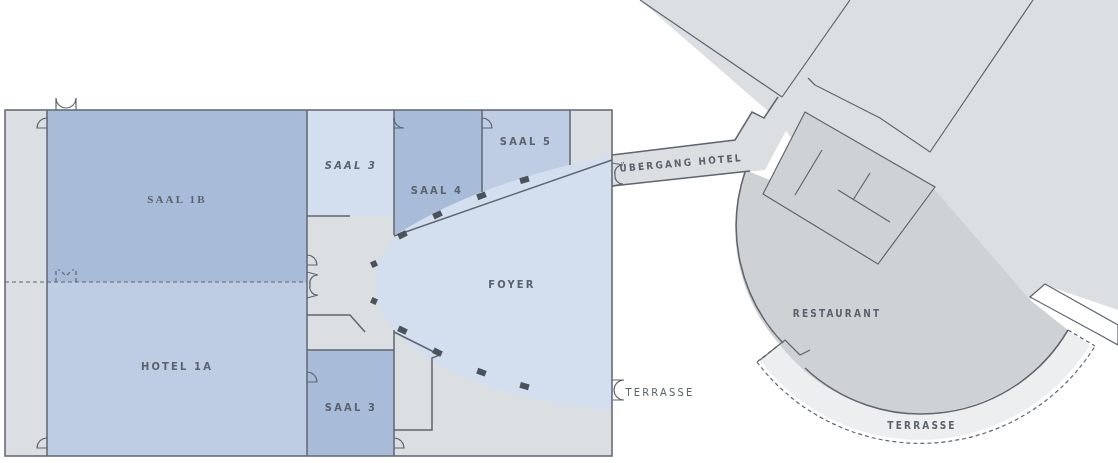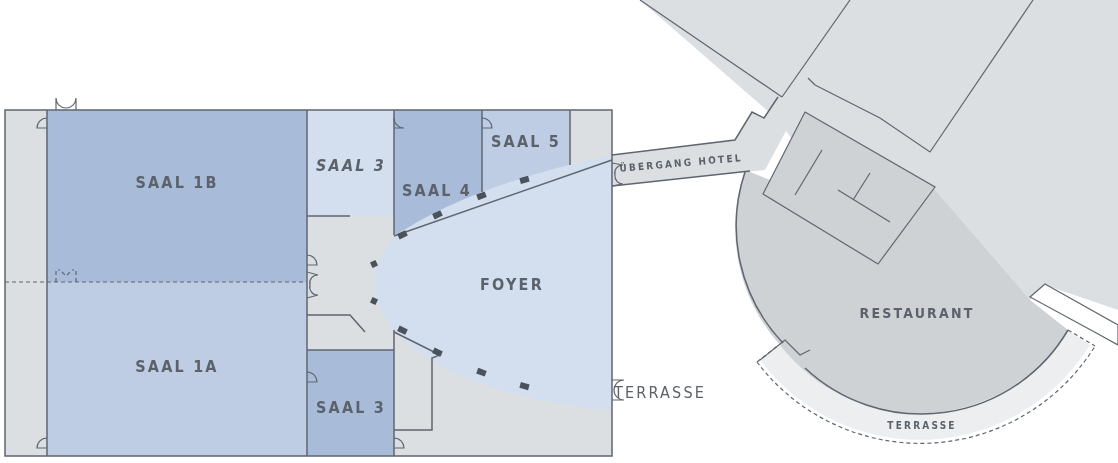--- a/index.html
+++ b/index.html
@@ -2,21 +2,21 @@
 <html><head>
 <meta charset="utf-8">
 <style>
   html, body { margin: 0; padding: 0; background: #ffffff; }
   body { width: 1118px; height: 463px; overflow: hidden; position: relative; font-family: "DejaVu Sans", sans-serif; }
   svg { position: absolute; left: 0; top: 0; }
   .wall { fill: none; stroke: #5f6670; stroke-width: 1.5; }
   .thin { fill: none; stroke: #5f6670; stroke-width: 1.2; }
   .dash { fill: none; stroke: #5f6670; stroke-width: 1.2; stroke-dasharray: 4 3; }
   .col { fill: #4a525b; }
-  .lbl { position: absolute; font-family: "DejaVu Sans Condensed", "DejaVu Sans", sans-serif; font-weight: bold; font-size: 16px; letter-spacing: 2.2px; color: #5b626b; white-space: nowrap; transform: translate(-50%, -50%); }
+  .lbl { position: absolute; font-family: "DejaVu Sans Condensed", "DejaVu Sans", sans-serif; font-weight: bold; font-size: 11px; letter-spacing: 2.2px; color: #5b626b; white-space: nowrap; transform: translate(-50%, -50%); }
   .room { cursor: pointer; }
 </style>
 </head>
 <body>
 
 <svg width="1118" height="463" viewBox="0 0 1118 463">
 
   <polygon points="640,0 1118,0 1118,310 1045,285 1030,300 960,260 870,200 800,150 778,120 640,0" fill="#dcdfe2"></polygon>
   <polyline class="thin" points="640,0 782,97"></polyline>
   <polyline class="thin" points="850,0 782,97"></polyline>
@@ -96,23 +96,23 @@
     <rect class="col" x="520" y="177" width="9" height="6" transform="rotate(-15 524 180)"></rect>
     <rect class="col" x="371" y="261" width="6" height="6" transform="rotate(-25 374 264)"></rect>
     <rect class="col" x="371" y="298" width="6" height="6" transform="rotate(25 374 301)"></rect>
     <rect class="col" x="398" y="327" width="9" height="6" transform="rotate(25 402 330)"></rect>
     <rect class="col" x="433" y="349" width="9" height="6" transform="rotate(25 437 352)"></rect>
     <rect class="col" x="477" y="369" width="9" height="6" transform="rotate(20 481 372)"></rect>
     <rect class="col" x="520" y="383" width="9" height="6" transform="rotate(15 524 386)"></rect>
   </g>
 </svg>
 
-<div class="lbl" style="left:177px;top:182px;">SAAL 1B</div>
-<div class="lbl" style="left:177px;top:366px;">SAAL 1A</div>
+<div class="lbl" style="left:177px;top:199px;font-family:Liberation Serif, serif;">SAAL 1B</div>
+<div class="lbl" style="left:177px;top:366px;">HOTEL 1A</div>
 <div class="lbl" style="left:351px;top:407px;">SAAL 3</div>
 <div class="lbl" style="left:351px;top:165px;font-style:italic;">SAAL 3</div>
 <div class="lbl" style="left:437px;top:152px;margin-top:38px;">SAAL 4</div>
 <div class="lbl" style="left:526px;top:141px;">SAAL 5</div>
 <div class="lbl" style="left:512px;top:284px;">FOYER</div>
 <div class="lbl" style="left:660px;top:392px;font-weight:normal;">TERRASSE</div>
 <div class="lbl" style="left:681px;top:163px;font-size:10px;transform:translate(-50%,-50%) rotate(-5deg);">ÜBERGANG HOTEL</div>
-<div class="lbl" style="left:917px;top:313px;font-size:14px;">RESTAURANT</div>
+<div class="lbl" style="left:837px;top:313px;font-size:10px;">RESTAURANT</div>
 <div class="lbl" style="left:922px;top:425px;font-size:10px;">TERRASSE</div>
 
 </body></html>

